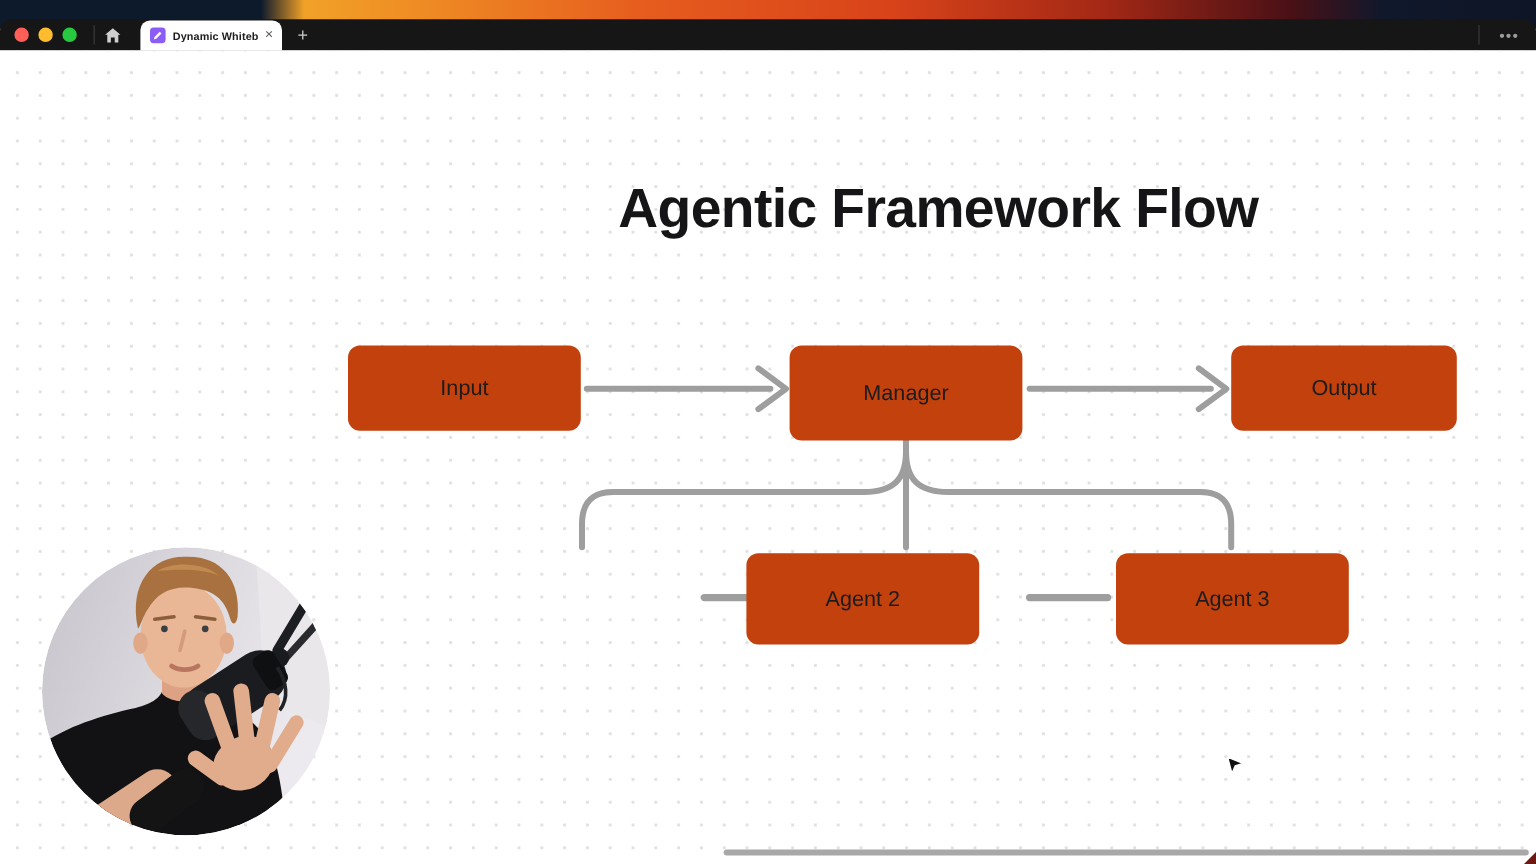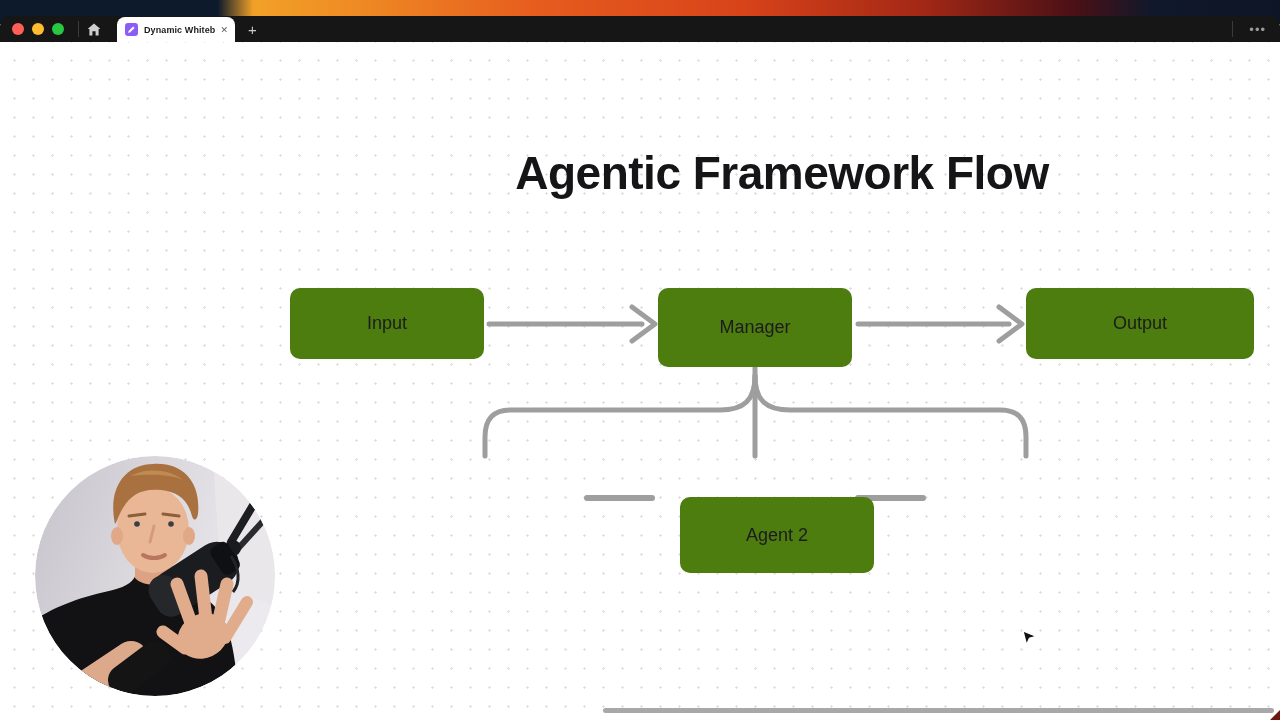--- a/index.html
+++ b/index.html
@@ -63,29 +63,29 @@
     background-position: 5px 9px;
   }
   .board-title {
     position: absolute; top: 146px; left: 752px; transform: translateX(-50%);
     font-size: 46px; font-weight: 600; color: #151517; letter-spacing: -0.5px;
     white-space: nowrap;
     margin-left: 30px;
   }
   .node {
     position: absolute;
-    background: #4d7c0f; border-radius: 10px;
+    background: #c2410c; border-radius: 10px;
     display: flex; align-items: center; justify-content: center;
     font-size: 18px; font-weight: 500; color: #1c1c1e;
   }
   .node-input   { left: 290px;  top: 288px; width: 194px; height: 71px; }
   .node-manager { left: 658px;  top: 288px; width: 194px; height: 79px; }
-  .node-output  { left: 1026px; top: 288px; width: 228px; height: 71px; }
+  .node-output  { left: 1026px; top: 288px; width: 188px; height: 71px; }
   .node-agent1  { left: 387px;  top: 461px; width: 194px; height: 76px; }
-  .node-agent2  { left: 680px;  top: 461px; width: 194px; height: 76px; margin-top: 36px; }
+  .node-agent2  { left: 622px;  top: 461px; width: 194px; height: 76px; }
   .node-agent3  { left: 930px;  top: 461px; width: 194px; height: 76px; }
 
   .edges-svg { position: absolute; inset: 0; width: 1280px; height: 720px; pointer-events: none; }
 
   
   .webcam {
     position: absolute; left: 35px; top: 456px; width: 240px; height: 240px;
     border-radius: 50%; overflow: hidden;
   }
 
@@ -164,20 +164,21 @@
 
       <path d="M587 498 L652 498" stroke-width="6"></path>
       <path d="M858 498 L923 498" stroke-width="6"></path>
     </g>
   </svg>
 
   <div class="node node-input">Input</div>
   <div class="node node-manager">Manager</div>
   <div class="node node-output">Output</div>
   <div class="node node-agent2">Agent 2</div>
+  <div class="node node-agent3">Agent 3</div>
 
   <div class="webcam">
     <svg width="240" height="240" viewBox="0 0 240 240">
       <defs>
         <clipPath id="camclip">
             <circle cx="120" cy="120" r="120"></circle>
           </clipPath>
         <linearGradient id="wall" x1="0" y1="0" x2="1" y2="0.35">
           <stop offset="0" stop-color="#c6c3cb"></stop>
           <stop offset="0.55" stop-color="#dcdadf"></stop>

